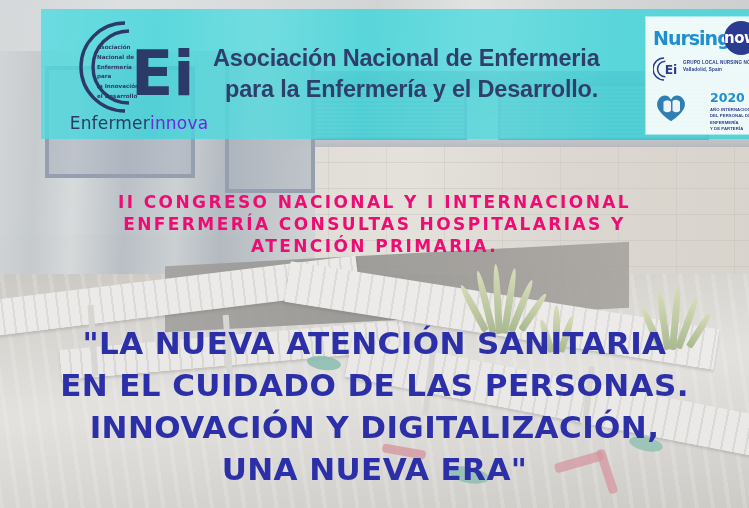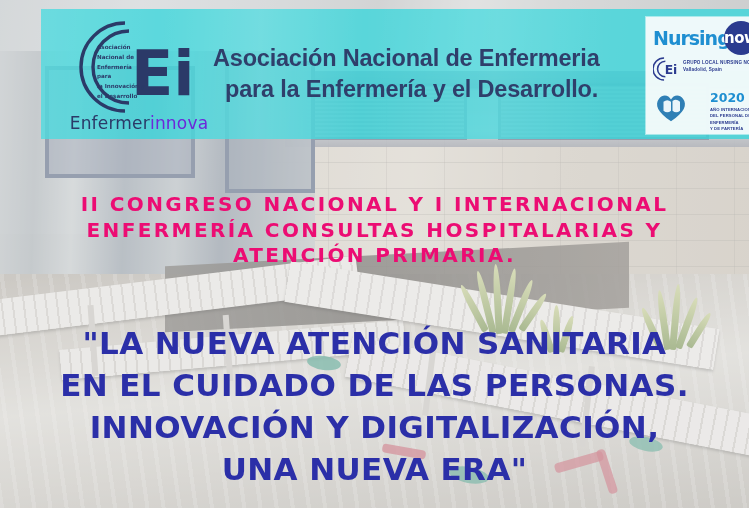--- a/index.html
+++ b/index.html
@@ -164,21 +164,21 @@
   .nn-subtext{ font-size:4.6px; line-height:1.5; color:#2b3b8f; font-weight:bold; letter-spacing:.15px; padding-top:4px; }
   .y2020{ display:flex; align-items:flex-start; margin-top:9px; gap:21px; }
   .hands{ flex:0 0 auto; width:36px; height:32px; }
   .y2020 .txt{ padding-top:1px; }
   .y2020 .num{ font-size:12.5px; font-weight:bold; color:#1f8fd1; line-height:1; font-family:"DejaVu Sans", sans-serif; }
   .y2020 .cap{ font-size:4.2px; line-height:1.55; color:#2b3b8f; font-weight:bold; margin-top:2px; letter-spacing:.1px; }
 
   
   .congress{
     position:absolute; left:0; top:192px; width:749px; text-align:center;
-    color:#ec0c73; font-weight:bold; font-size:20px; line-height:1.28;
+    color:#ec0c73; font-weight:bold; font-size:17px; line-height:1.28;
     letter-spacing:2.4px;
     font-family:"DejaVu Sans", sans-serif;
   }
   .quote{
     position:absolute; left:0; top:322px; width:749px; text-align:center;
     color:#2b2fa8; font-weight:bold; font-size:31px; line-height:1.36;
     letter-spacing:.4px;
     font-family:"DejaVu Sans", sans-serif;
   }
   .quote .ln4{ display:block; }

